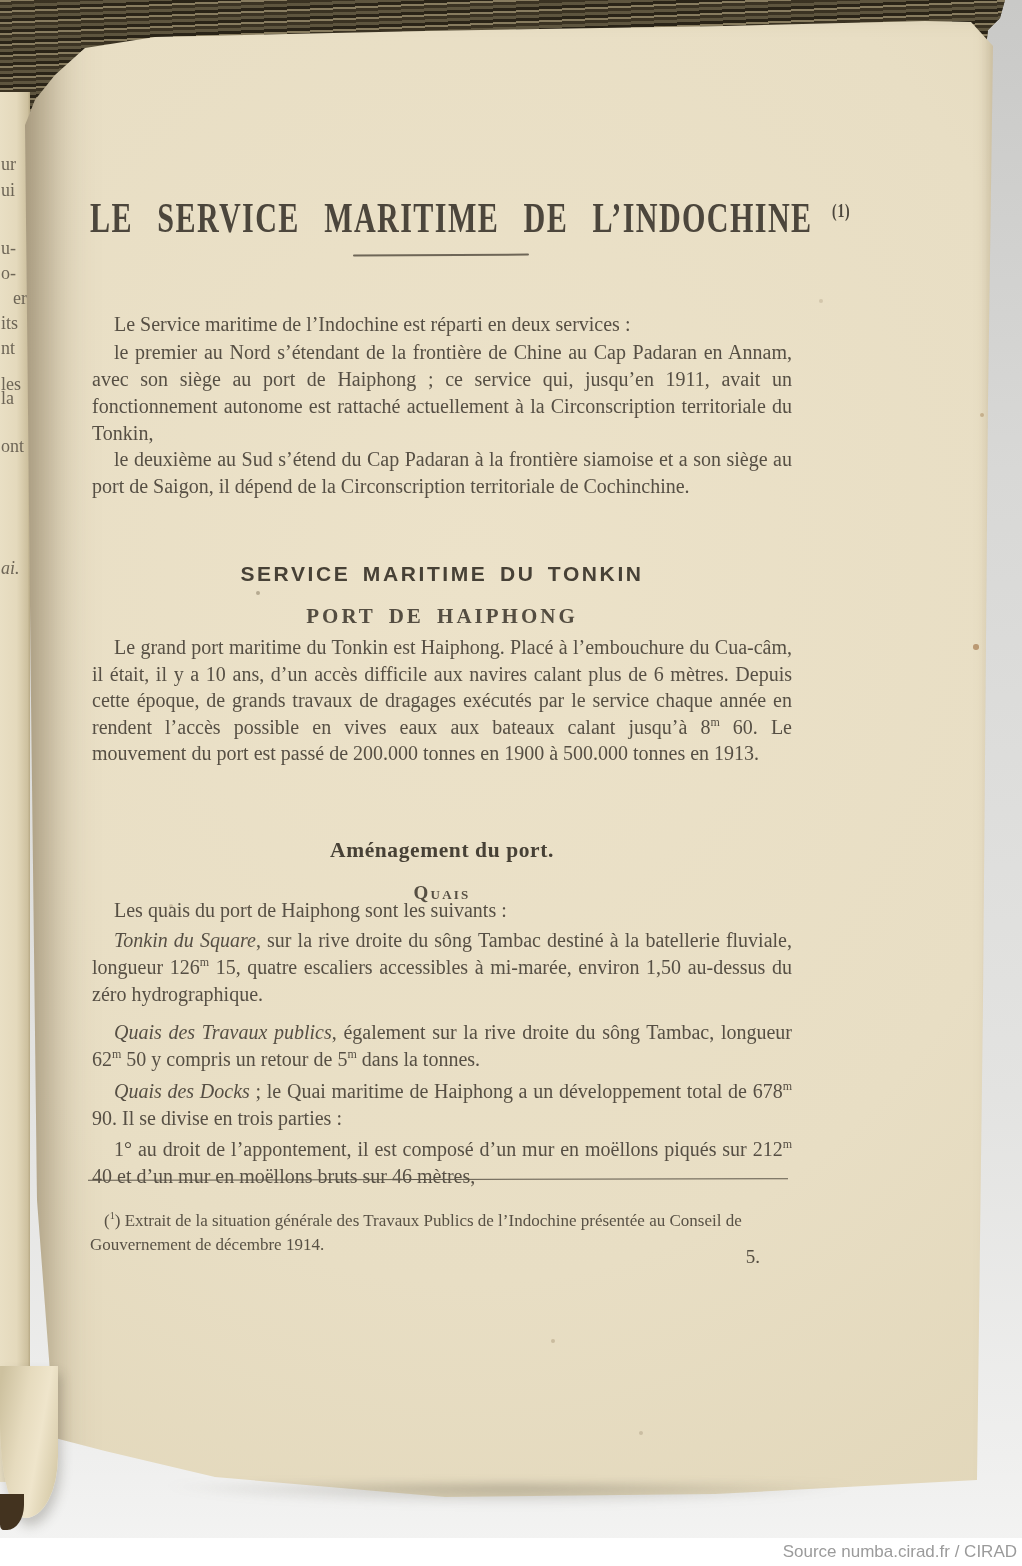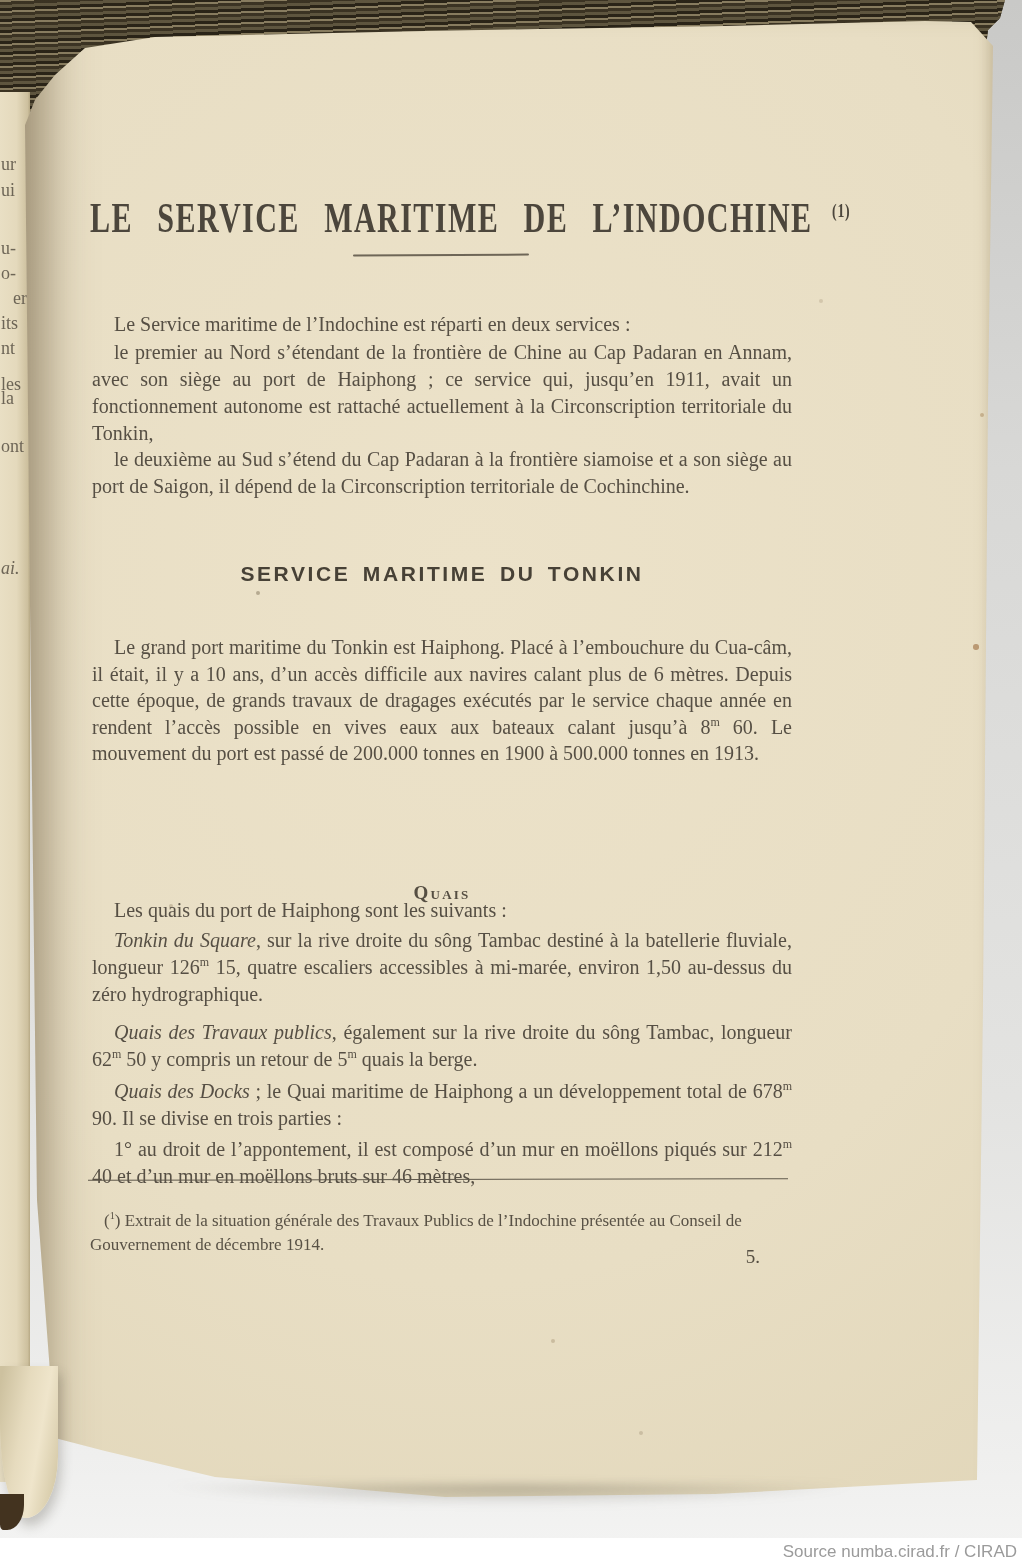--- a/index.html
+++ b/index.html
@@ -152,28 +152,30 @@
   <div class="specks"></div>
 
   <h1 class="doc-title"><span>LE SERVICE MARITIME DE L’INDOCHINE</span><sup> (1)</sup></h1>
   <div class="title-rule"></div>
 
   <p class="tblock ind p-intro1">Le Service maritime de l’Indochine est réparti en deux services :</p>
   <p class="tblock just ind p-intro2">le premier au Nord s’étendant de la frontière de Chine au Cap Padaran en Annam, avec son siège au port de Haiphong ; ce service qui, jusqu’en 1911, avait un fonctionnement autonome est rattaché actuellement à la Circonscription territoriale du Tonkin,</p>
   <p class="tblock just ind p-intro3">le deuxième au Sud s’étend du Cap Padaran à la frontière siamoise et a son siège au port de Saigon, il dépend de la Circonscription territoriale de Cochinchine.</p>
 
   <h2 class="tblock center h-tonkin">SERVICE MARITIME DU TONKIN</h2>
+  <h3 class="tblock center h-haiphong">PORT DE HAIPHONG</h3>
 
   <p class="tblock just ind p-port"><span>Le grand port maritime du Tonkin est Haiphong. Placé à l’embouchure du Cua-câm, il était, il y a 10 ans, d’un accès difficile aux navires calant plus de 6 mètres. Depuis cette époque, de grands travaux de dragages exécutés par le service chaque année en rendent l’accès possible en vives eaux aux bateaux calant jusqu’à 8</span><sup>m</sup><span> 60. Le mouvement du port est passé de 200.000 tonnes en 1900 à 500.000 tonnes en 1913.</span></p>
 
+  <h4 class="tblock center h-amenagement">Aménagement du port.</h4>
   <h5 class="tblock center h-quais">Quais</h5>
 
   <p class="tblock ind p-quais-intro">Les quais du port de Haiphong sont les suivants :</p>
   <p class="tblock just ind p-square"><span class="it">Tonkin du Square</span><span>, sur la rive droite du sông Tambac destiné à la batellerie fluviale, longueur 126</span><sup>m</sup><span> 15, quatre escaliers accessibles à mi-marée, environ 1,50 au-dessus du zéro hydrographique.</span></p>
-  <p class="tblock just ind p-travaux"><span class="it">Quais des Travaux publics</span><span>, également sur la rive droite du sông Tambac, longueur 62</span><sup>m</sup><span> 50 y compris un retour de 5</span><sup>m</sup><span> quais la berge.</span></p>
+  <p class="tblock just ind p-travaux"><span class="it">Quais des Travaux publics</span><span>, également sur la rive droite du sông Tambac, longueur 62</span><sup>m</sup><span> 50 y compris un retour de 5</span><sup>m</sup><span> dans la tonnes.</span></p>
   <p class="tblock just ind p-docks"><span class="it">Quais des Docks</span><span> ; le Quai maritime de Haiphong a un développement total de 678</span><sup>m</sup><span> 90. Il se divise en trois parties :</span></p>
   <p class="tblock just ind p-item1"><span>1° au droit de l’appontement, il est composé d’un mur en moëllons piqués sur 212</span><sup>m</sup><span> 40 et d’un mur en moëllons bruts sur 46 mètres,</span></p>
 
   <div class="foot-rule"></div>
   <p class="tblock footnote"><span>(</span><sup>1</sup><span>) Extrait de la situation générale des Travaux Publics de l’Indochine présentée au Conseil de Gouvernement de décembre 1914.</span></p>
   <div class="tblock page-num">5.</div>
 
   <div class="source-bar">
     <span>Source numba.cirad.fr / CIRAD</span>
   </div>

